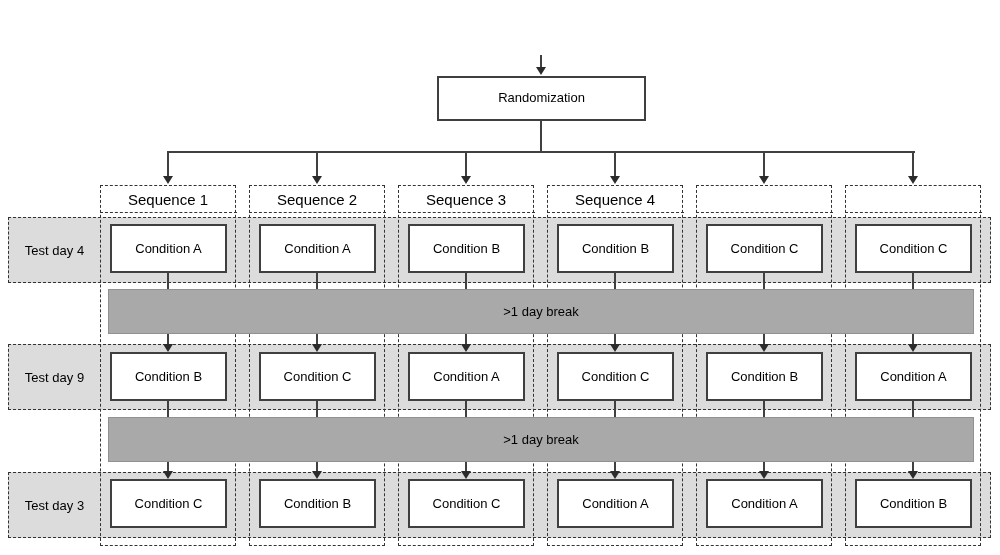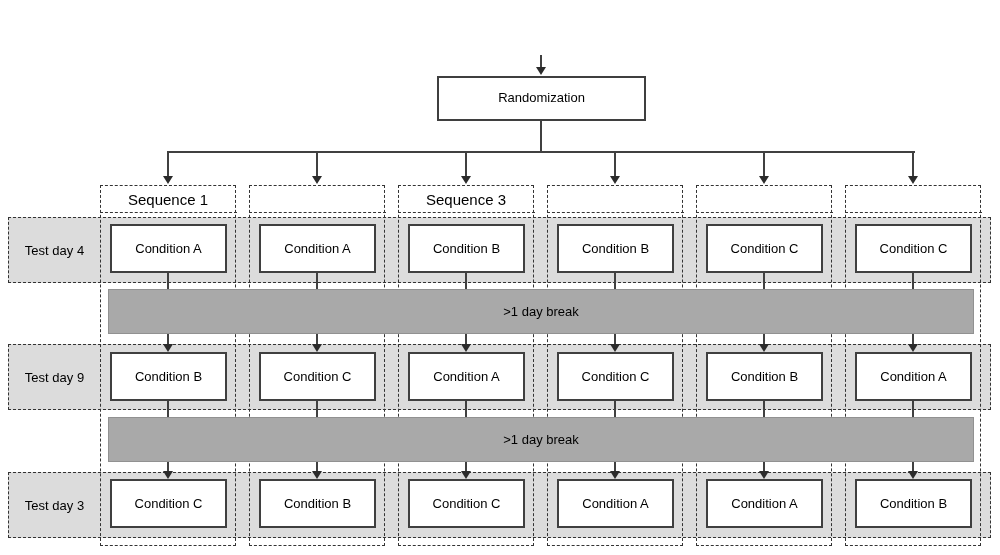--- a/index.html
+++ b/index.html
@@ -84,20 +84,21 @@
     <div class="vline" style="left: 167px; top: 152px; height: 25px;"></div>
     <div class="arrowhead" style="left: 163px; top: 176px;"></div>
     <div class="cond" style="left: 110px; top: 224px; width: 117px; height: 49px; border-color: rgb(63, 63, 63);">Condition A</div>
     <div class="vline" style="left: 167px; top: 273px; height: 73px;"></div>
     <div class="arrowhead" style="left: 163px; top: 344px;"></div>
     <div class="cond" style="left: 110px; top: 352px; width: 117px; height: 49px; border-color: rgb(63, 63, 63);">Condition B</div>
     <div class="vline" style="left: 167px; top: 401px; height: 72px;"></div>
     <div class="arrowhead" style="left: 163px; top: 471px;"></div>
     <div class="cond" style="left: 110px; top: 479px; width: 117px; height: 49px; border-color: rgb(63, 63, 63);">Condition C</div>
     <div class="col" style="left: 249px; top: 185px; width: 136px; height: 361px;">
+      <div class="hdr-label">Sequence 2</div>
       <div class="hdr-sep" style="top: 26px;"></div>
     </div>
     <div class="vline" style="left: 316px; top: 152px; height: 25px;"></div>
     <div class="arrowhead" style="left: 312px; top: 176px;"></div>
     <div class="cond" style="left: 259px; top: 224px; width: 117px; height: 49px; border-color: rgb(63, 63, 63);">Condition A</div>
     <div class="vline" style="left: 316px; top: 273px; height: 73px;"></div>
     <div class="arrowhead" style="left: 312px; top: 344px;"></div>
     <div class="cond" style="left: 259px; top: 352px; width: 117px; height: 49px; border-color: rgb(63, 63, 63);">Condition C</div>
     <div class="vline" style="left: 316px; top: 401px; height: 72px;"></div>
     <div class="arrowhead" style="left: 312px; top: 471px;"></div>
@@ -109,20 +110,21 @@
     <div class="vline" style="left: 465px; top: 152px; height: 25px;"></div>
     <div class="arrowhead" style="left: 461px; top: 176px;"></div>
     <div class="cond" style="left: 408px; top: 224px; width: 117px; height: 49px; border-color: rgb(63, 63, 63);">Condition B</div>
     <div class="vline" style="left: 465px; top: 273px; height: 73px;"></div>
     <div class="arrowhead" style="left: 461px; top: 344px;"></div>
     <div class="cond" style="left: 408px; top: 352px; width: 117px; height: 49px; border-color: rgb(63, 63, 63);">Condition A</div>
     <div class="vline" style="left: 465px; top: 401px; height: 72px;"></div>
     <div class="arrowhead" style="left: 461px; top: 471px;"></div>
     <div class="cond" style="left: 408px; top: 479px; width: 117px; height: 49px; border-color: rgb(63, 63, 63);">Condition C</div>
     <div class="col" style="left: 547px; top: 185px; width: 136px; height: 361px;">
+      <div class="hdr-label">Sequence 4</div>
       <div class="hdr-sep" style="top: 26px;"></div>
     </div>
     <div class="vline" style="left: 614px; top: 152px; height: 25px;"></div>
     <div class="arrowhead" style="left: 610px; top: 176px;"></div>
     <div class="cond" style="left: 557px; top: 224px; width: 117px; height: 49px; border-color: rgb(63, 63, 63);">Condition B</div>
     <div class="vline" style="left: 614px; top: 273px; height: 73px;"></div>
     <div class="arrowhead" style="left: 610px; top: 344px;"></div>
     <div class="cond" style="left: 557px; top: 352px; width: 117px; height: 49px; border-color: rgb(63, 63, 63);">Condition C</div>
     <div class="vline" style="left: 614px; top: 401px; height: 72px;"></div>
     <div class="arrowhead" style="left: 610px; top: 471px;"></div>

